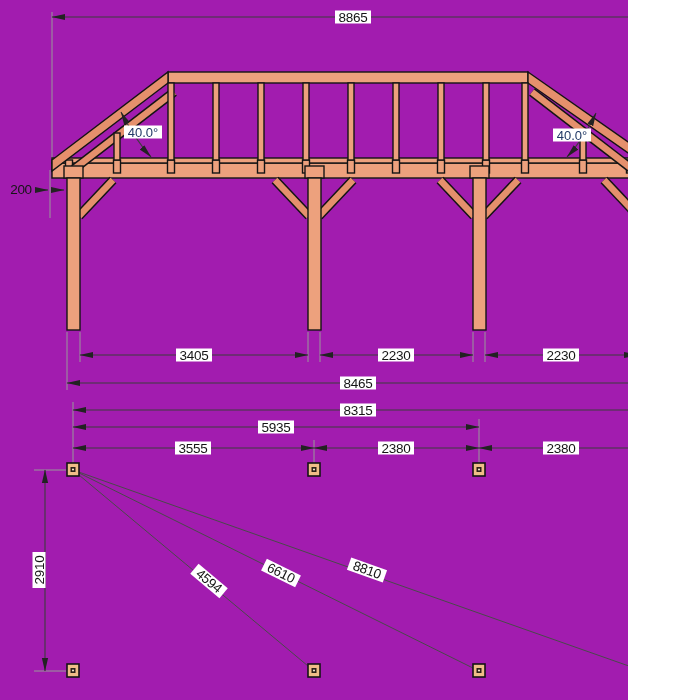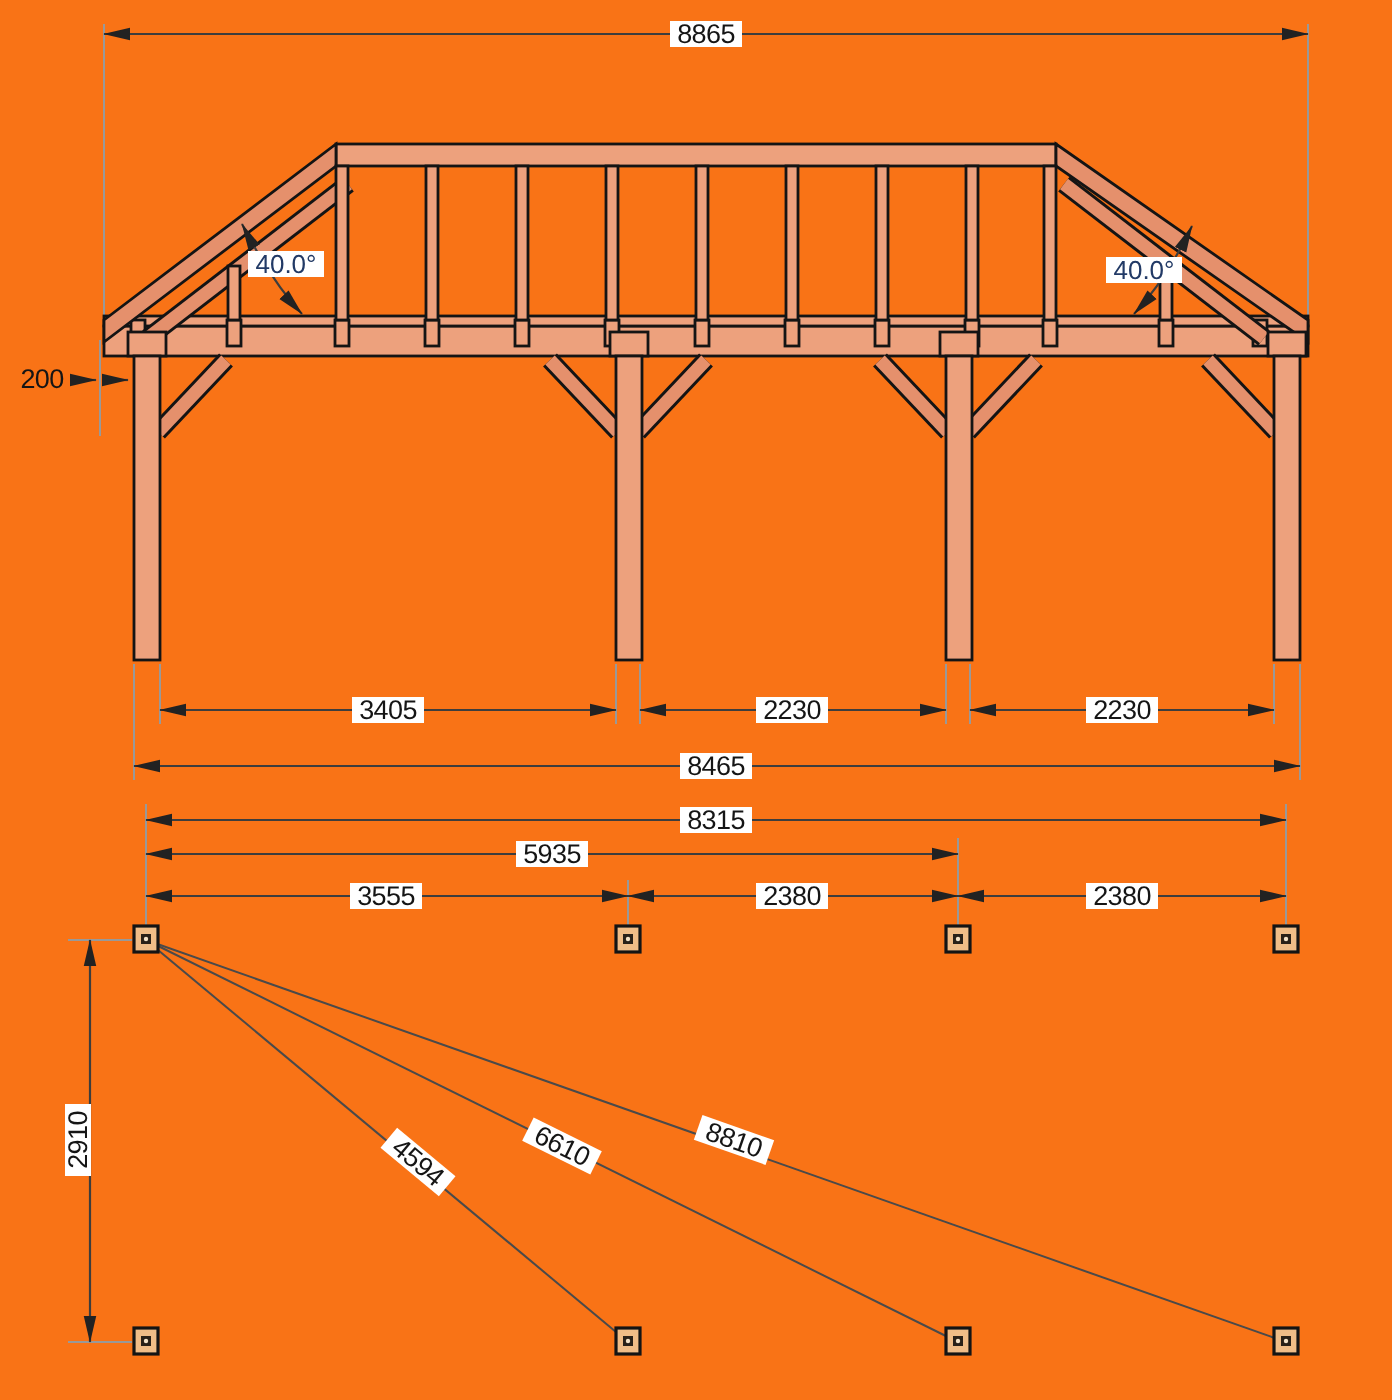--- a/index.html
+++ b/index.html
@@ -1,20 +1,20 @@
 <!DOCTYPE html>
 <html style="--wood: #EDA17D; --wood_dark: #E5906C; --marker: #F0BD87; --outline: #141414; --dim: #3d3d3d; --ext: #999999; --angle_text: #223a66;"><head>
 <meta charset="utf-8">
 <style>
   :root{
     --wood:#EDA17D; --wood_dark:#E5906C; --marker:#F0BD87;
     --outline:#141414; --dim:#3d3d3d; --ext:#999999; --angle_text:#223a66;
   }
   html,body{margin:0;padding:0;background:#ffffff;}
-  .stage{width:696px;height:700px;background:#f97316;position:relative;overflow:hidden;}
+  .stage{width:628px;height:700px;background:#a21caf;position:relative;overflow:hidden;}
   svg{display:block;}
   text{font-family:"Liberation Sans","DejaVu Sans",sans-serif;fill:#151515;}
   .dimtxt{font-size:13.5px;letter-spacing:-0.3px;}
   .angletxt{font-size:13px;fill:var(--angle_text);}
   .dimline{stroke:var(--dim);stroke-width:1.1;fill:none;}
   .diagline{stroke:#4a4a4a;stroke-width:1;fill:none;}
   .extline{stroke:var(--ext);stroke-width:1;fill:none;}
   .woodfill{fill:var(--wood);stroke:var(--outline);stroke-width:1.4;}
   .woodfill2{fill:var(--wood_dark);stroke:var(--outline);stroke-width:1.4;}
   .braceblack{stroke:var(--outline);stroke-width:9.5;fill:none;}

